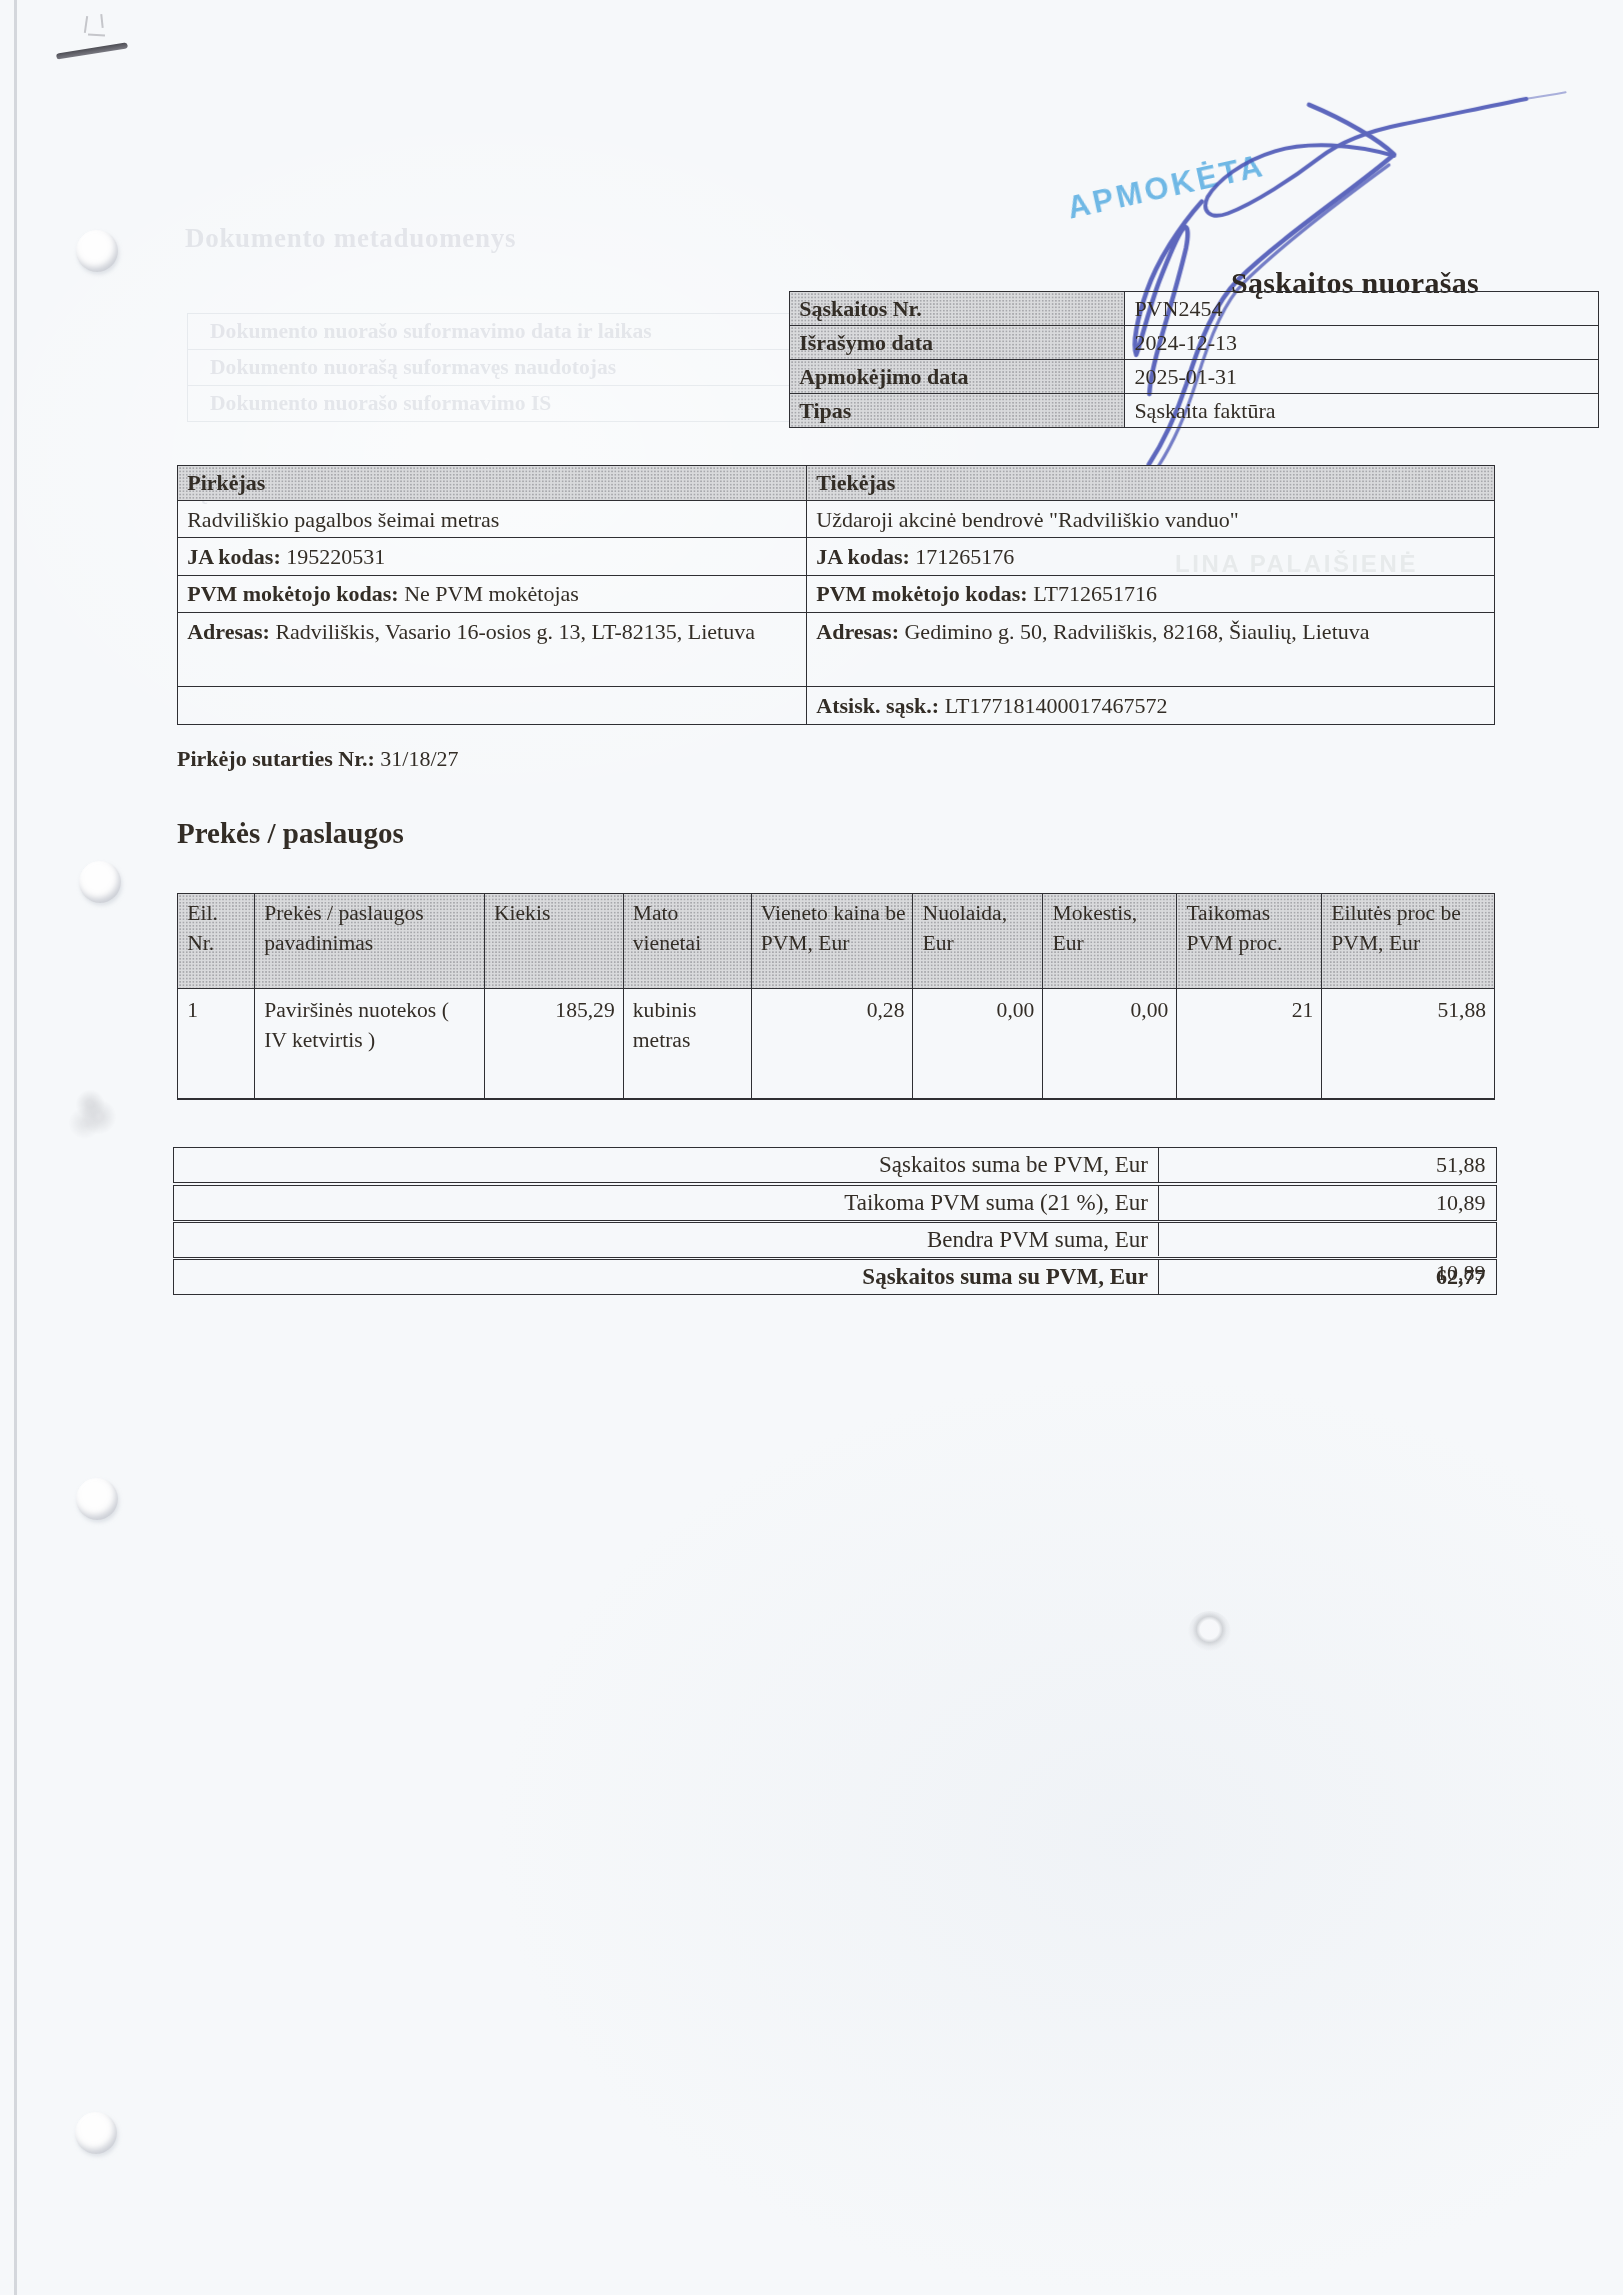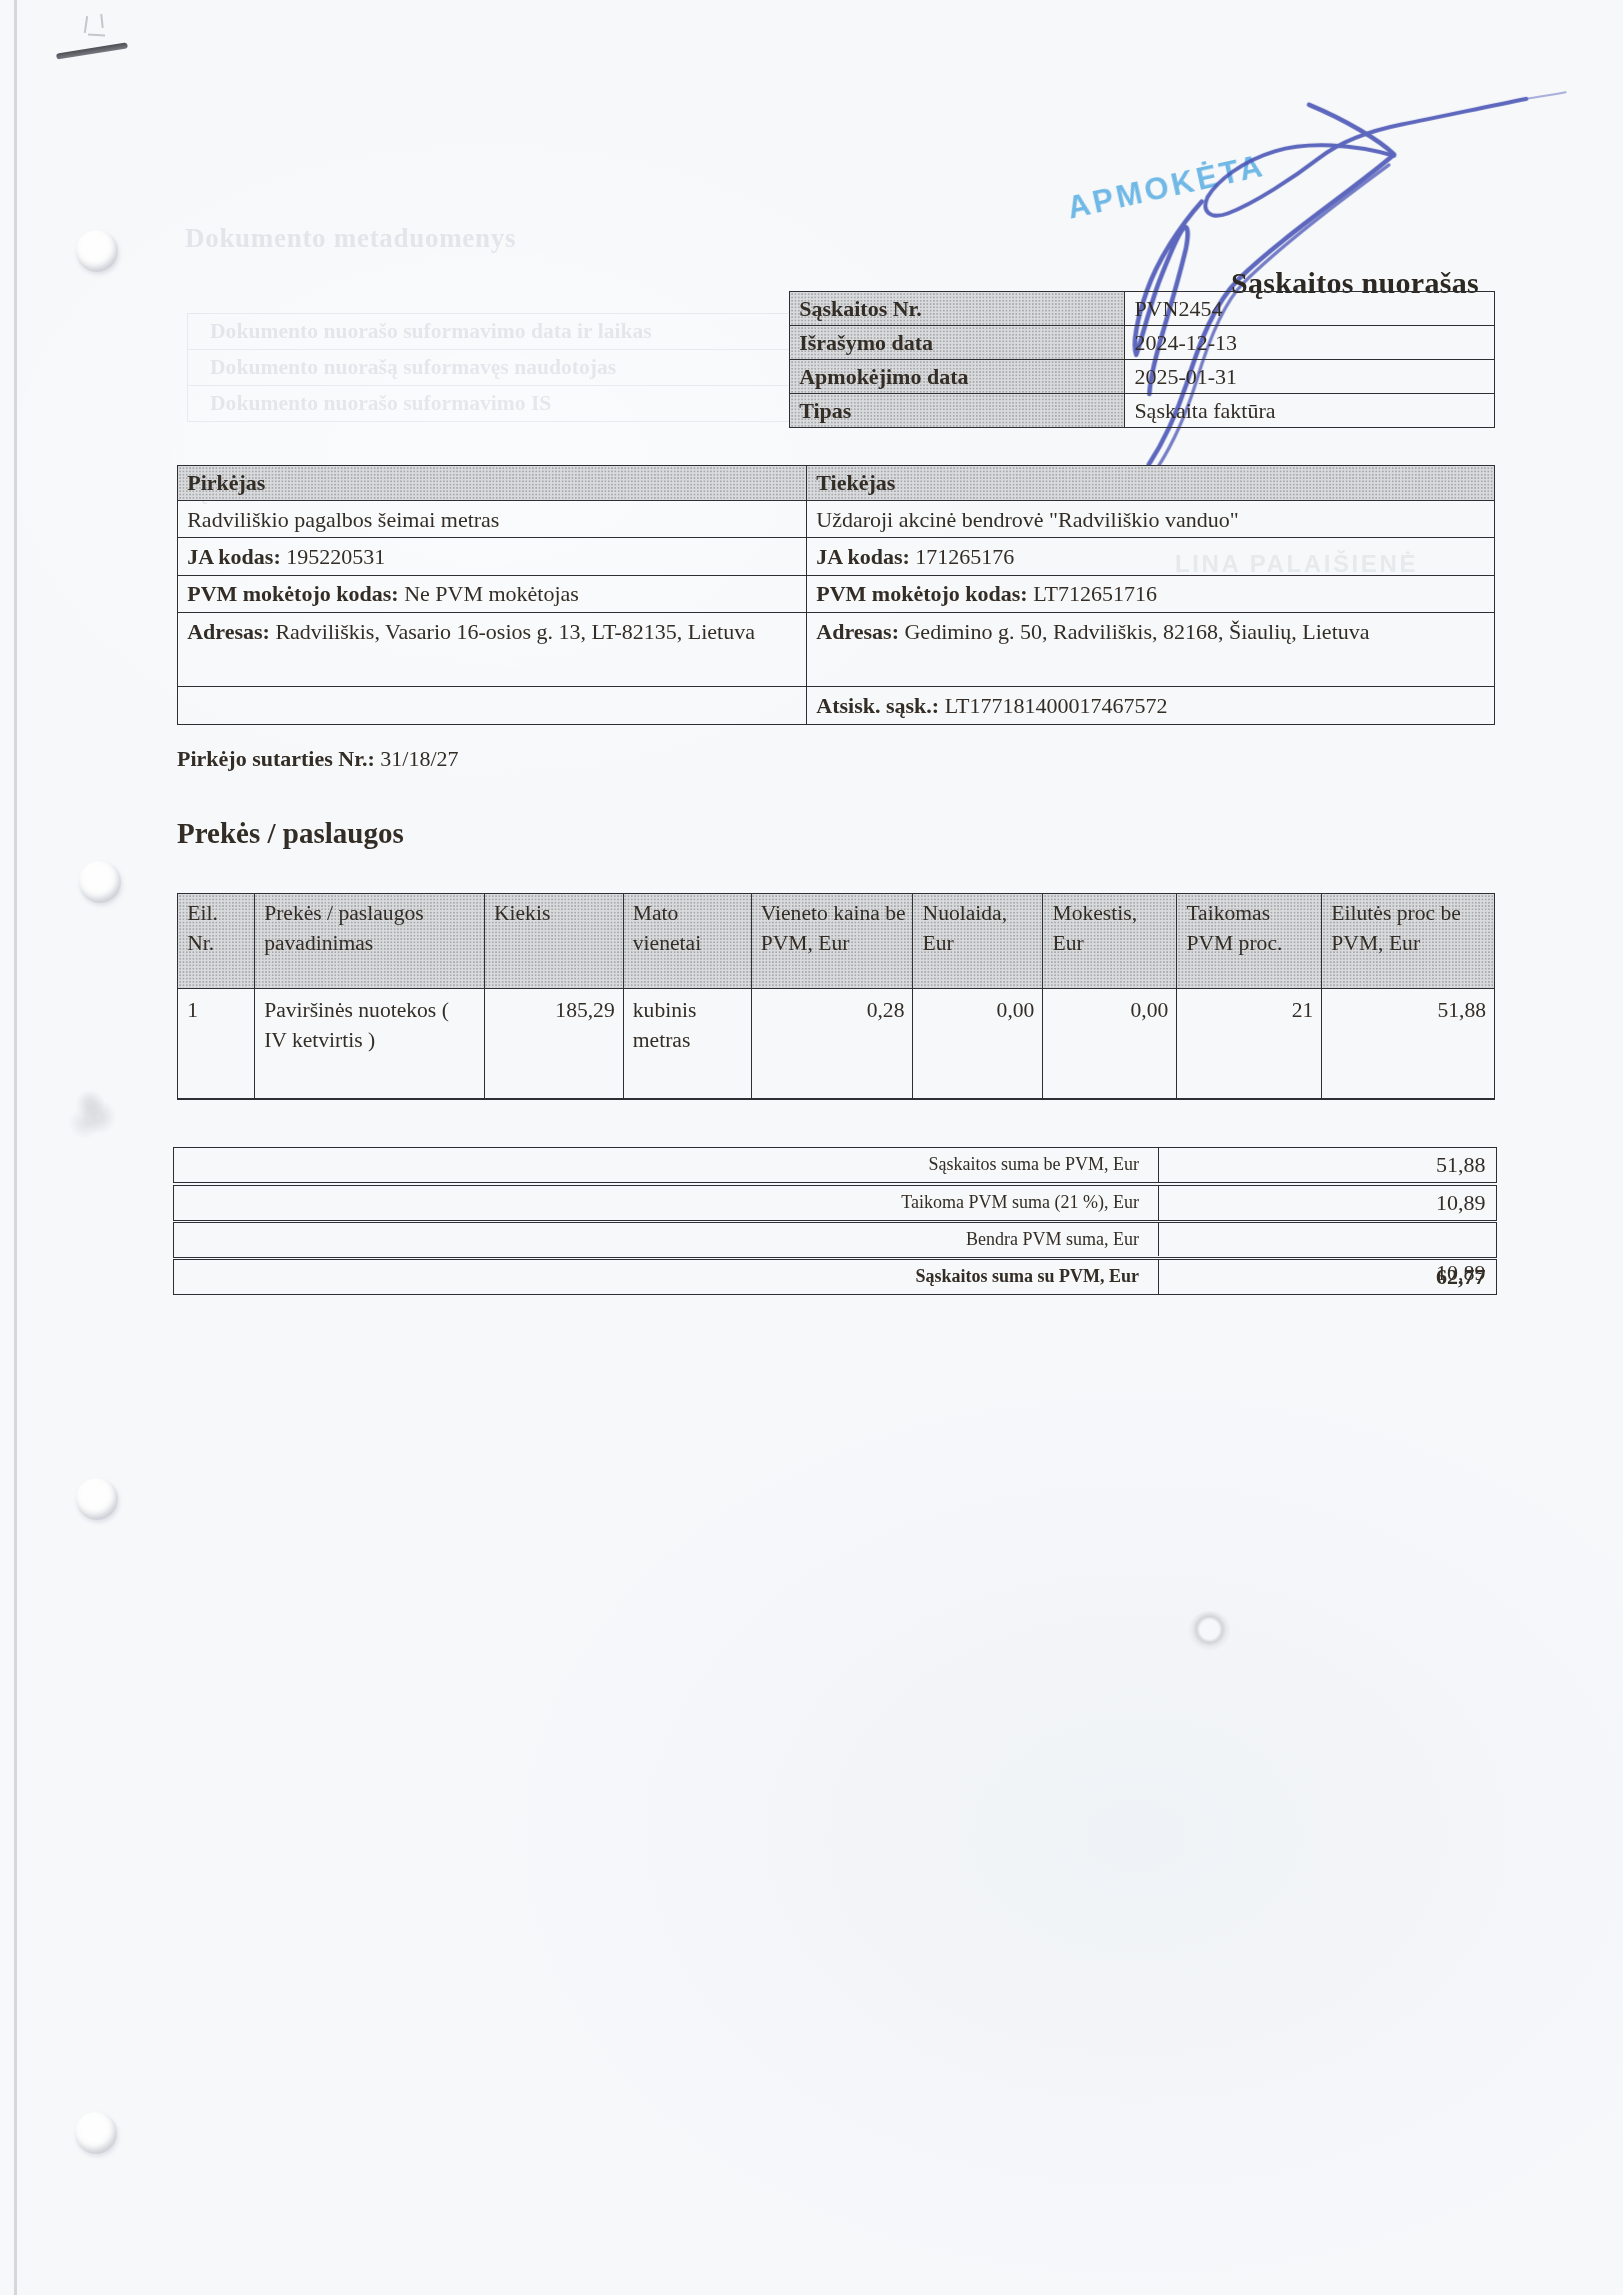--- a/index.html
+++ b/index.html
@@ -46,21 +46,21 @@
 
   
   .doc-title{position:absolute;right:145px;top:266px;font-size:30px;font-weight:bold;color:#2e2822;letter-spacing:0.3px;}
 
   
   table{border-collapse:collapse;}
   td,th{border:1.3px solid #2f2f33;font-size:22px;color:#332d26;}
   .gray{background-color:#d9dadc;background-image:radial-gradient(rgba(118,118,124,.5) 0.8px, transparent 0.9px);background-size:3.3px 3.3px;}
 
   
-  .meta{position:absolute;left:789px;top:291px;width:706px;}
+  .meta{position:absolute;left:789px;top:291px;width:810px;}
   .meta td{height:33px;padding:0 0 0 9.2px;vertical-align:middle;}
   .meta td.lbl{width:325px;font-weight:bold;}
 
   
   .parties{position:absolute;left:177px;top:465px;width:1318px;}
   .parties td{padding:2.6px 7.9px 2.6px 9.2px;vertical-align:top;line-height:1.42;}
   .parties td.c1{width:611px;}
   .parties .hdr td{font-weight:bold;height:34px;vertical-align:middle;padding-top:0;padding-bottom:0;}
   .parties .h46 td{height:30px;}
   .b{font-weight:bold;}
@@ -71,21 +71,21 @@
 
   
   .items{position:absolute;left:177px;top:893px;width:1318px;border-bottom:2.6px solid #2f2f33;}
   .items th{font-weight:normal;text-align:left;vertical-align:top;padding:5.2px 6.5px 5.2px 9.2px;line-height:1.38;font-size:21.6px;height:84px;}
   .items td{vertical-align:top;padding:5.2px 7.9px 5.2px 9.2px;line-height:1.42;font-size:21.6px;height:98px;}
   .items .num{text-align:right;}
   .pre{white-space:pre-line;}
 
   
   .sumrow{position:absolute;left:173px;width:1322px;height:34px;border:1.3px solid #2f2f33;display:flex;}
-  .sumrow .sl{width:985px;border-right:1.3px solid #2f2f33;text-align:right;font-size:18px;line-height:33px;padding-right:19px;box-sizing:border-box;}
+  .sumrow .sl{width:985px;border-right:1.3px solid #2f2f33;text-align:right;font-size:23px;line-height:33px;padding-right:10px;box-sizing:border-box;}
   .sumrow .sv{flex:1;text-align:right;font-size:22px;line-height:33px;padding-right:10.5px;box-sizing:border-box;}
 </style>
 </head>
 <body>
 
 <div id="paper">
 
   <div class="scan-edge-left"></div>
 
   <div class="pencil">

